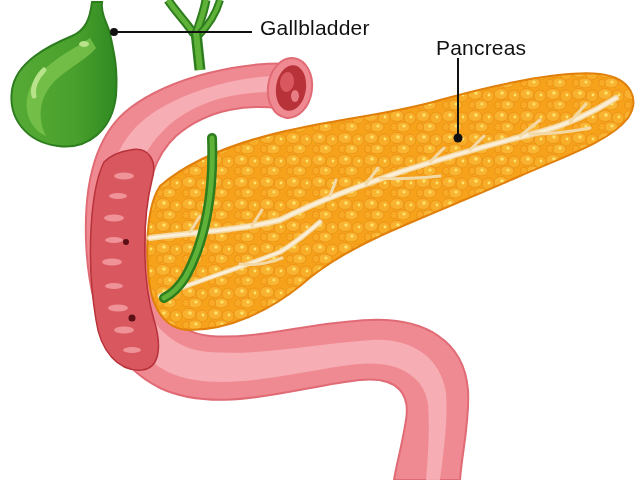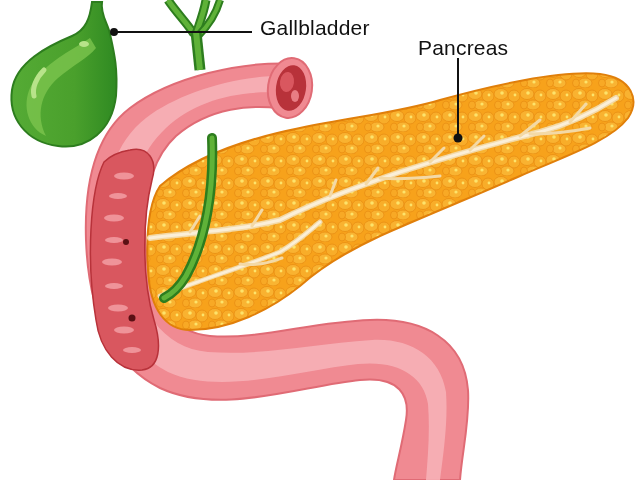--- a/index.html
+++ b/index.html
@@ -1,20 +1,20 @@
 <!DOCTYPE html>
 <html><head>
   <meta charset="utf-8">
   <style>
     html, body { margin: 0; padding: 0; background: #ffffff; }
     body { width: 640px; height: 480px; overflow: hidden; position: relative; font-family: "Liberation Sans", "DejaVu Sans", sans-serif; }
     #stage { position: absolute; left: 0; top: 0; width: 640px; height: 480px; }
     .label { position: absolute; font-size: 21px; color: #111111; line-height: 1; white-space: nowrap; letter-spacing: 0.2px; }
     #lbl-gall { left: 260px; top: 17px; }
-    #lbl-panc { left: 418px; top: 37px; text-align: right; }
+    #lbl-panc { left: 436px; top: 37px; text-align: right; }
   </style>
 </head>
 <body>
 
 <svg id="stage" viewBox="0 0 640 480" xmlns="http://www.w3.org/2000/svg">
   <defs>
     <pattern id="lobules" width="26" height="22" patternUnits="userSpaceOnUse">
       <rect width="26" height="22" fill="#f7a21b"></rect>
       <ellipse cx="7" cy="6" rx="7" ry="5.5" fill="#f9b230" stroke="#e88d10" stroke-width="0.8"></ellipse>
       <ellipse cx="20" cy="8" rx="6" ry="6" fill="#f8ad29" stroke="#e88d10" stroke-width="0.8"></ellipse>

